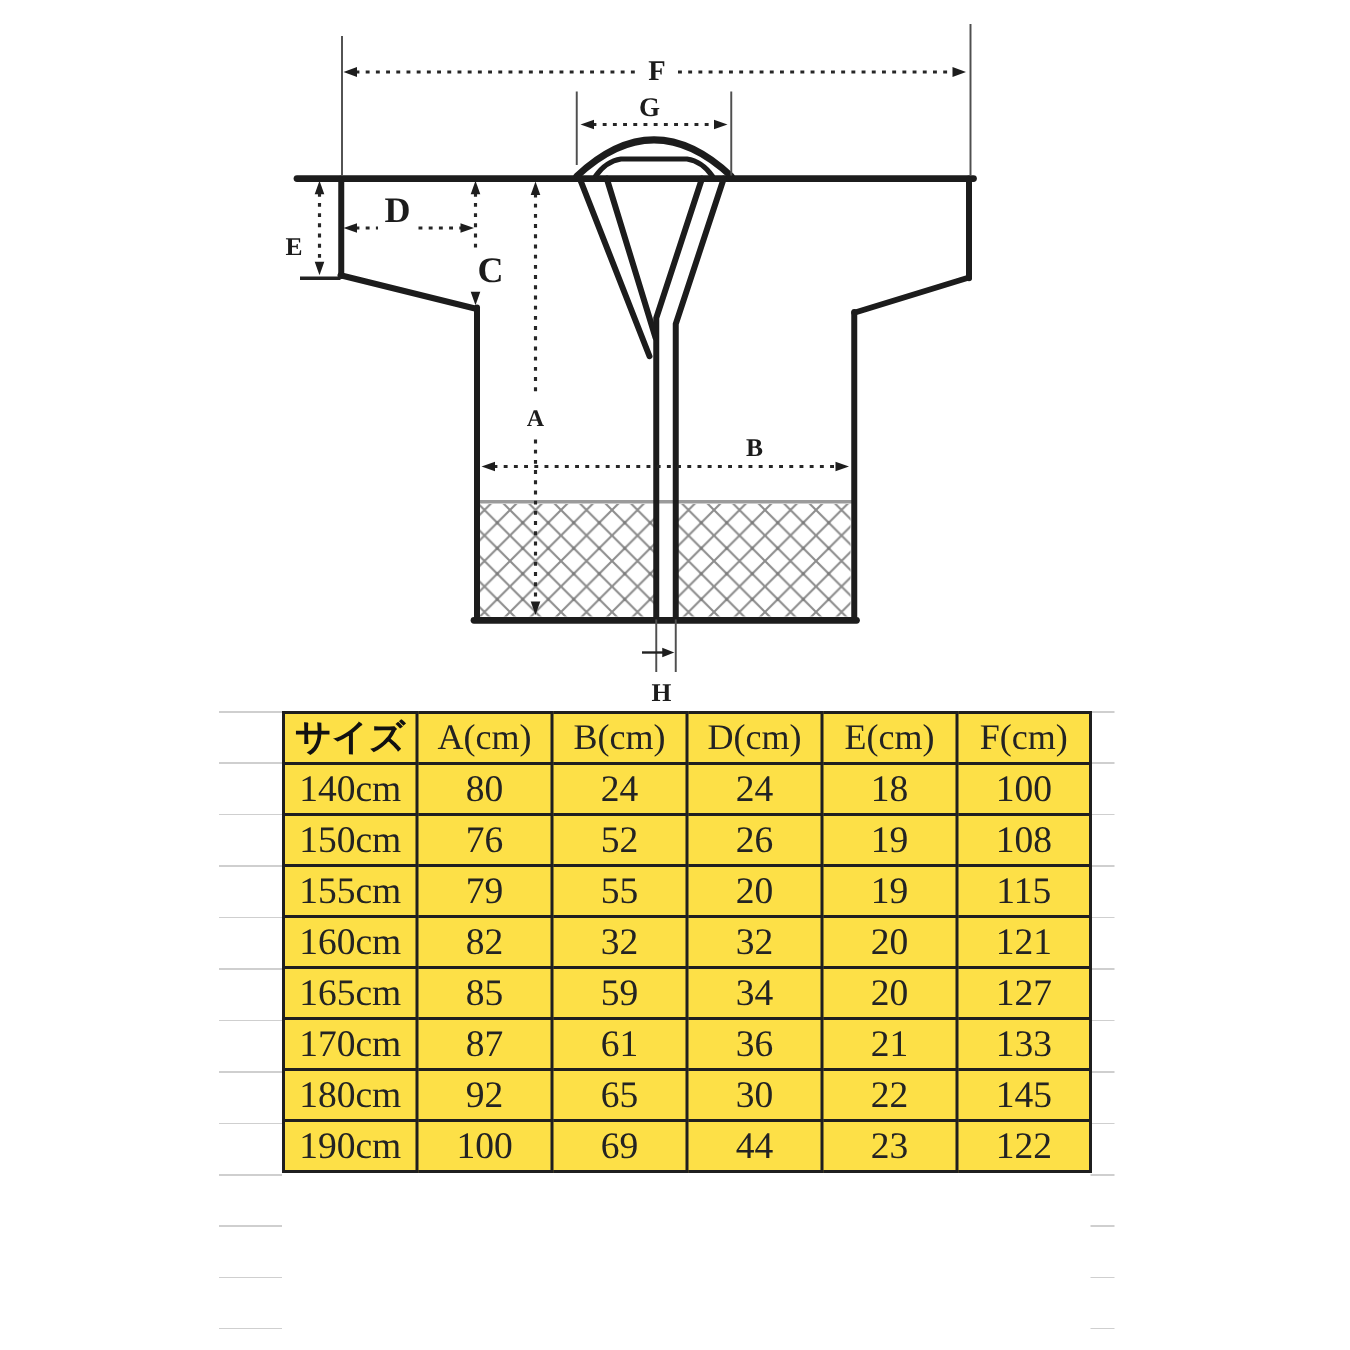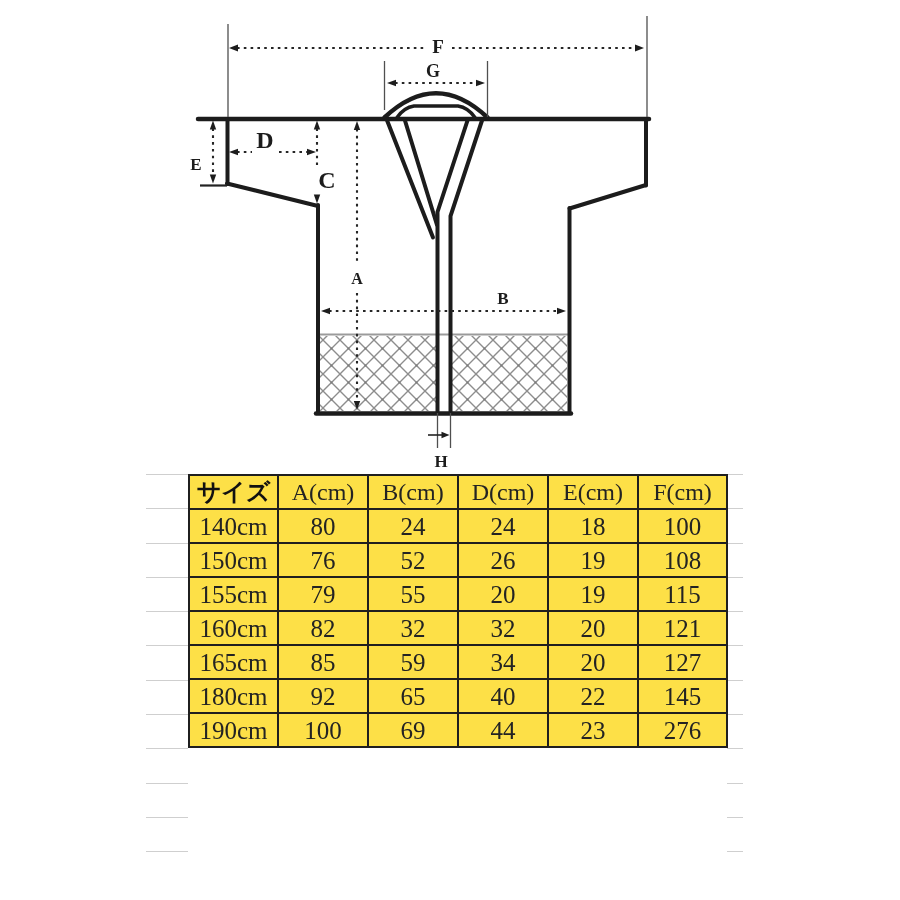--- a/index.html
+++ b/index.html
@@ -176,31 +176,39 @@
     </tr>
     <tr>
       <td>165cm</td>
       <td>85</td>
       <td>59</td>
       <td>34</td>
       <td>20</td>
       <td>127</td>
     </tr>
     <tr>
+      <td>170cm</td>
+      <td>87</td>
+      <td>61</td>
+      <td>36</td>
+      <td>21</td>
+      <td>133</td>
+    </tr>
+    <tr>
       <td>180cm</td>
       <td>92</td>
       <td>65</td>
-      <td>40</td>
+      <td>30</td>
       <td>22</td>
       <td>145</td>
     </tr>
     <tr>
       <td>190cm</td>
       <td>100</td>
       <td>69</td>
       <td>44</td>
       <td>23</td>
-      <td>276</td>
+      <td>122</td>
     </tr>
   </tbody>
     </table>
 
 </div>
 
 </body></html>

